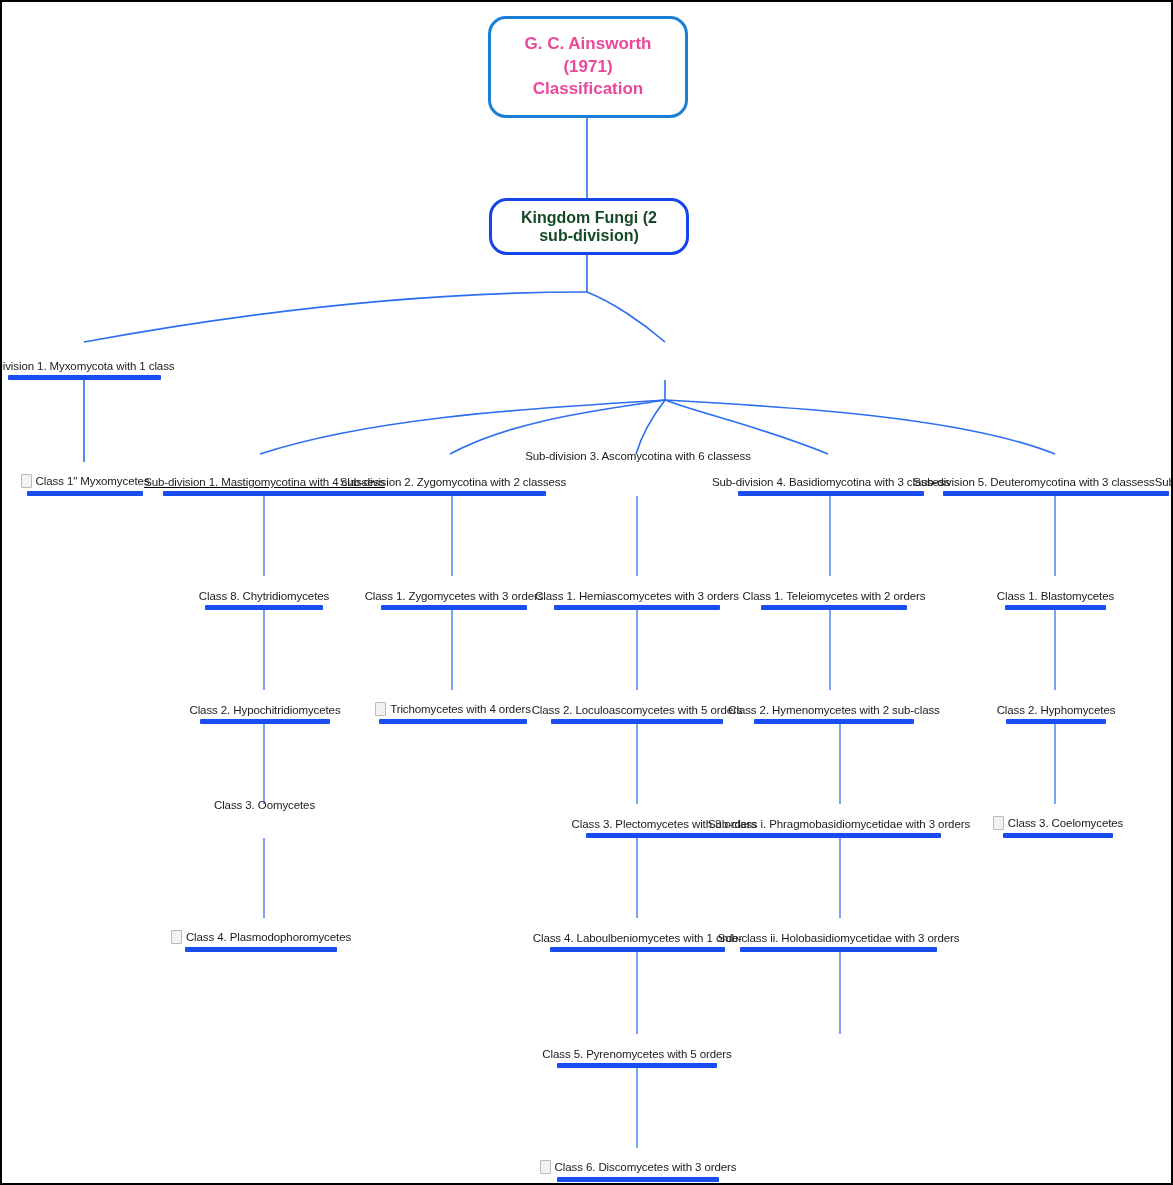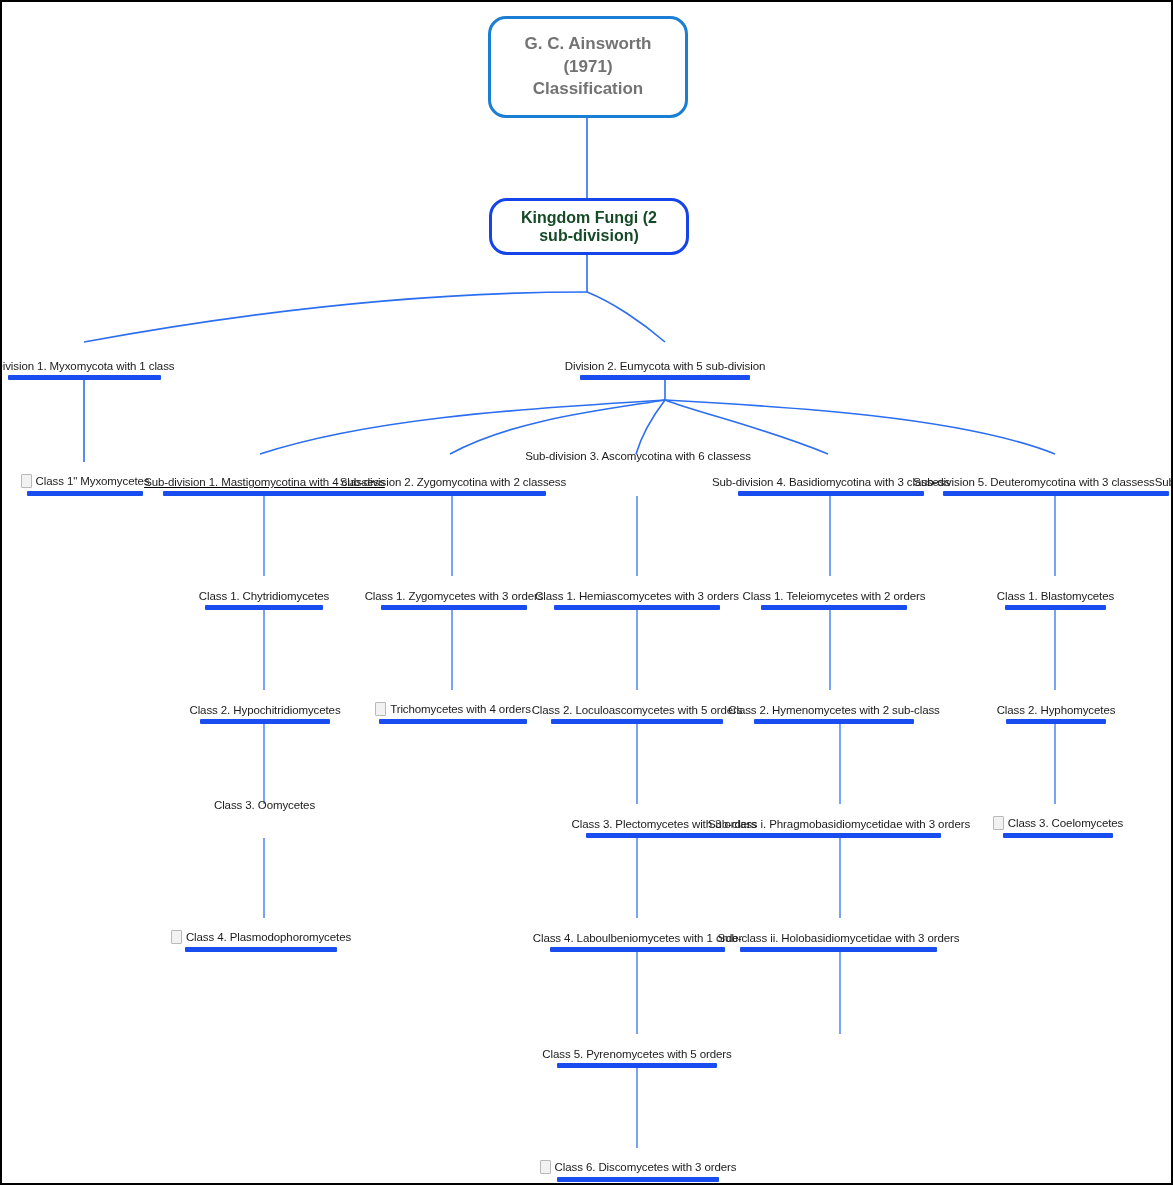--- a/index.html
+++ b/index.html
@@ -37,21 +37,21 @@
     display: flex;
     align-items: center;
     justify-content: center;
     text-align: center;
     z-index: 4;
   }
   .root-node {
     border: 3px solid #1a7fd4;
     font-size: 17px;
     font-weight: bold;
-    color: #737373;
+    color: #ec4899;
     line-height: 1.35;
     padding: 6px 24px;
     text-align: center;
   }
   .kingdom-node {
     border: 3px solid #1544e8;
     font-size: 16px;
     font-weight: bold;
     color: #154a26;
     padding: 4px 12px;
@@ -161,26 +161,20 @@
     <span>Kingdom Fungi (2 sub-division)</span>
   </div>
 
   <div class="topic" style="left:6px; top:340px; width:153px; height:38px;">
     <div class="topic-row">
       <span class="topic-label">Division 1. Myxomycota with 1 class</span>
     </div>
     <div class="bar"></div>
   </div>
 
-  <div class="topic" style="left:578px; top:340px; width:170px; height:38px;">
-    <div class="topic-row">
-      <span class="topic-label">Division 2. Eumycota with 5 sub-division</span>
-    </div>
-    <div class="bar"></div>
-  </div>
 
   <div class="topic" style="left:25px; top:452px; width:116px; height:42px;">
     <div class="topic-row">
       <span class="chkbox"></span>
       <span class="topic-label">Class 1" Myxomycetes</span>
     </div>
     <div class="bar"></div>
   </div>
 
   <div class="topic" style="left:161px; top:452px; width:203px; height:42px;text-decoration:underline;">
@@ -213,21 +207,21 @@
 
   <div class="topic" style="left:941px; top:452px; width:226px; height:42px;">
     <div class="topic-row">
       <span class="topic-label">Sub-division 5. Deuteromycotina with 3 classessSubtopic</span>
     </div>
     <div class="bar"></div>
   </div>
 
   <div class="topic" style="left:203px; top:574px; width:118px; height:34px;">
     <div class="topic-row">
-      <span class="topic-label">Class 1. Chytridiomycetes</span>
+      <span class="topic-label">Class 8. Chytridiomycetes</span>
     </div>
     <div class="bar"></div>
   </div>
 
   <div class="topic" style="left:198px; top:688px; width:130px; height:34px;text-align:center;">
     <div class="topic-row">
       <span class="topic-label">Class 2. Hypochitridiomycetes</span>
     </div>
     <div class="bar"></div>
   </div>

